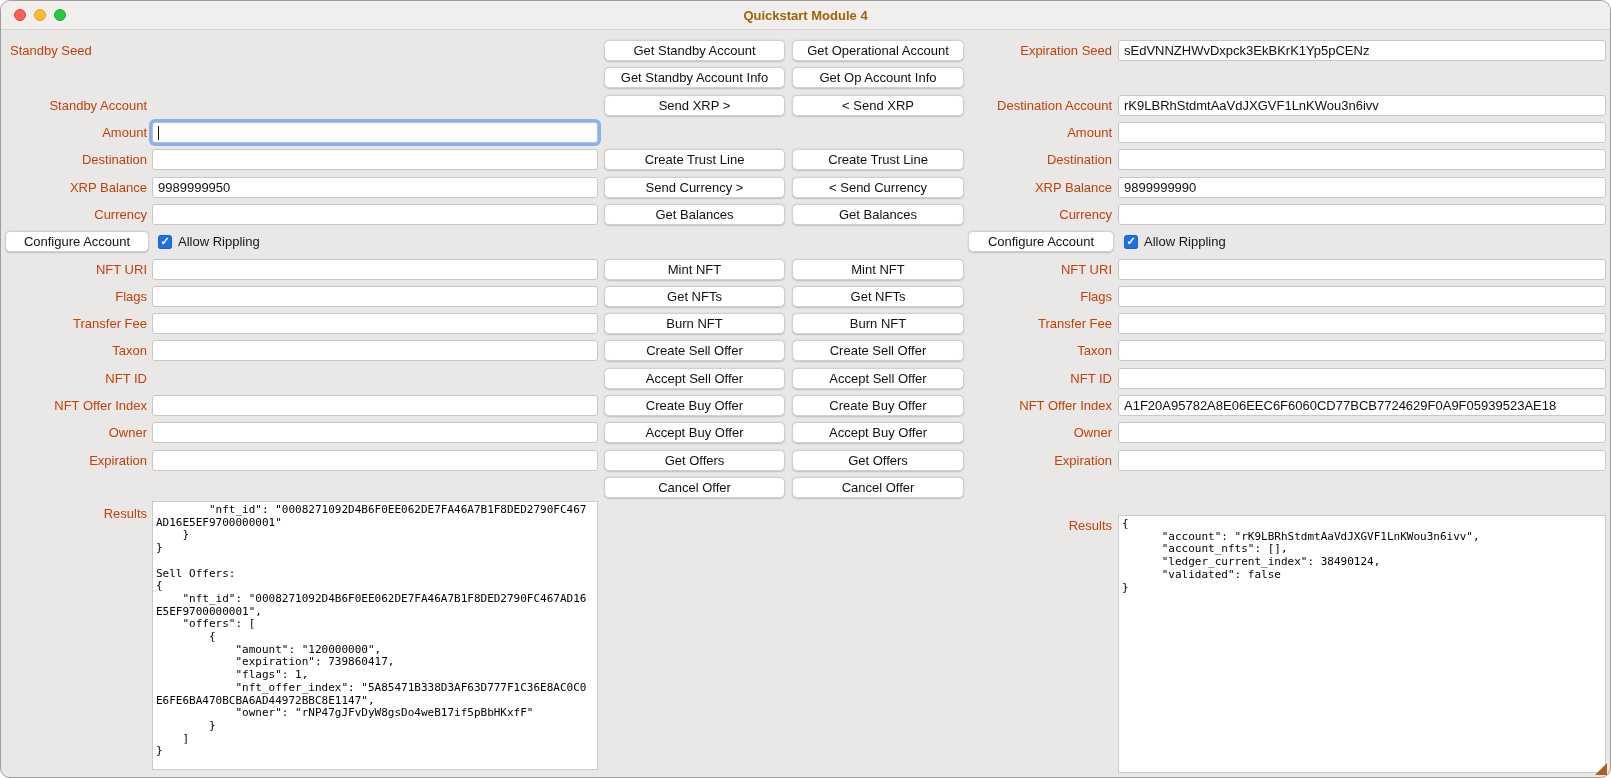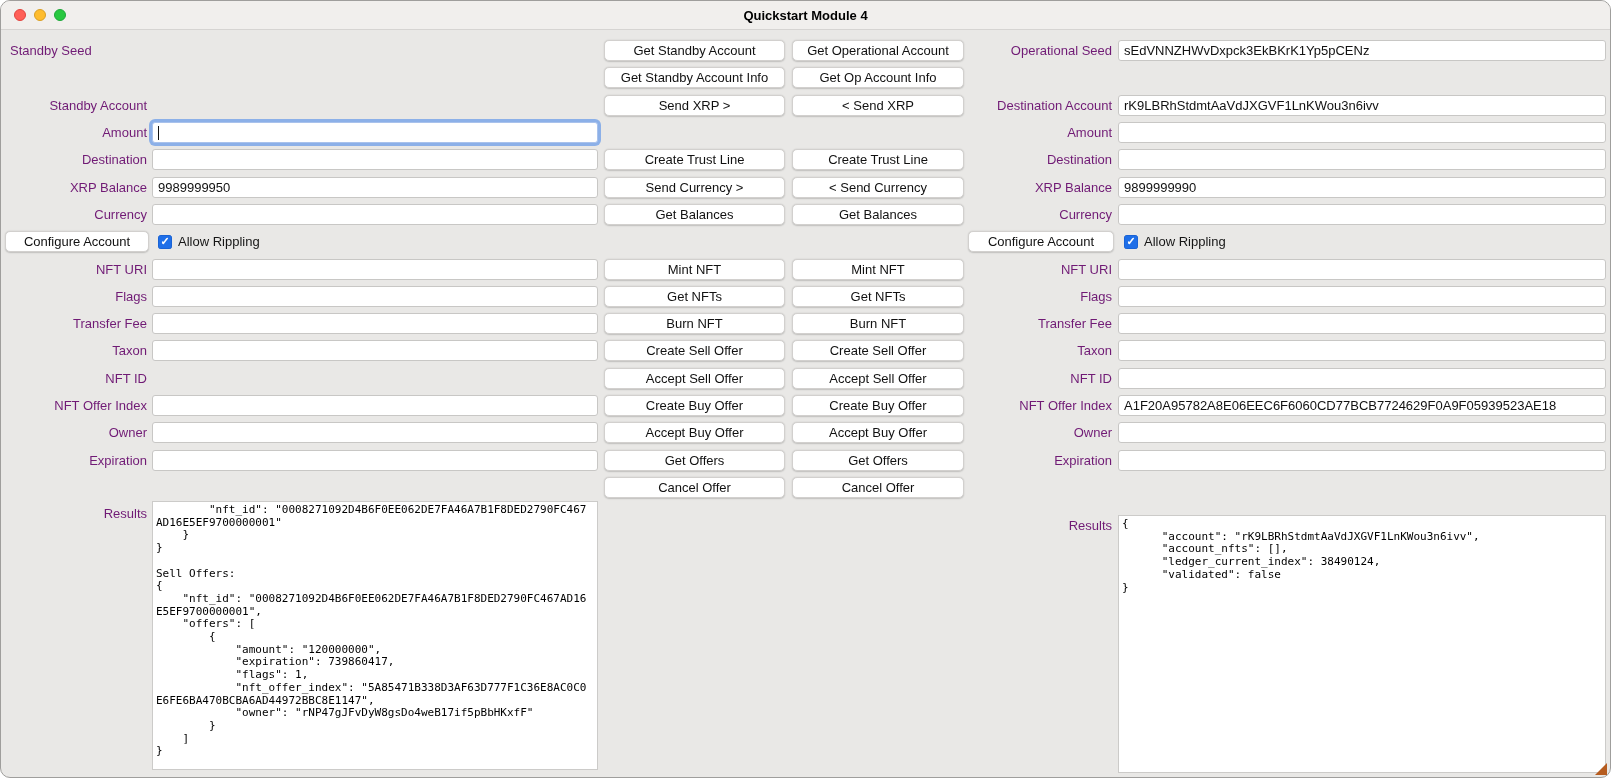--- a/index.html
+++ b/index.html
@@ -12,33 +12,33 @@
     position:relative;height:28px;background:#f1efed;border-bottom:1px solid #d6d4d2;
     display:flex;align-items:center;
   }
   .traffic{display:flex;gap:8px;padding-left:13px;}
   .dot{width:12px;height:12px;border-radius:50%;box-sizing:border-box;}
   .dot.red{background:#ff5f57;border:0.5px solid #e0443e;}
   .dot.yellow{background:#febc2e;border:0.5px solid #d89e24;}
   .dot.green{background:#28c840;border:0.5px solid #1ea73a;}
   .title{
     position:absolute;left:0;right:0;text-align:center;
-    font-size:13px;font-weight:bold;color:#000000;pointer-events:none;
+    font-size:13px;font-weight:bold;color:#a16207;pointer-events:none;
   }
   .content{
     position:relative;height:748px;box-sizing:border-box;padding:7px 4px 4px 4px;
   }
   .grid{
     display:grid;height:737px;
     grid-template-columns:144px 3px 446px 6px 181px 7px 172px 4px 146px 4px 1fr;
     grid-template-rows:repeat(17,27.3px) 1fr;
   }
   .lbl{
     display:flex;align-items:center;justify-content:flex-end;
-    font-size:13px;color:#701a75;padding-right:2px;white-space:nowrap;
+    font-size:13px;color:#c2410c;padding-right:2px;white-space:nowrap;
   }
   .lbl.left-align{justify-content:flex-start;padding-left:5px;}
   .entry{
     align-self:center;height:21px;box-sizing:border-box;width:100%;
     background:#ffffff;border:1px solid #c8c7c5;border-radius:3px;
     display:flex;align-items:center;padding:0 5px;font-size:13px;color:#111;
     white-space:nowrap;overflow:hidden;
   }
   .entry.focused{
     border:1px solid #a9c2ec;box-shadow:0 0 0 3px #8cb0e8;
@@ -88,21 +88,21 @@
     </div>
     <div class="title">Quickstart Module 4</div>
   </div>
 
   <div class="content">
     <div class="grid">
 
       <div class="lbl left-align" style="grid-area:1/1">Standby Seed</div>
       <button class="mac-btn" style="grid-area:1/5">Get Standby Account</button>
       <button class="mac-btn" style="grid-area:1/7">Get Operational Account</button>
-      <div class="lbl" style="grid-area:1/9">Operational Seed</div>
+      <div class="lbl" style="grid-area:1/9">Expiration Seed</div>
       <div class="entry" style="grid-area:1/11">
           <span>sEdVNNZHWvDxpck3EkBKrK1Yp5pCENz</span>
         </div>
 
       <button class="mac-btn" style="grid-area:2/5">Get Standby Account Info</button>
       <button class="mac-btn" style="grid-area:2/7">Get Op Account Info</button>
 
       <div class="lbl" style="grid-area:3/1">Standby Account</div>
       <button class="mac-btn" style="grid-area:3/5">Send XRP &gt;</button>
       <button class="mac-btn" style="grid-area:3/7">&lt; Send XRP</button>

